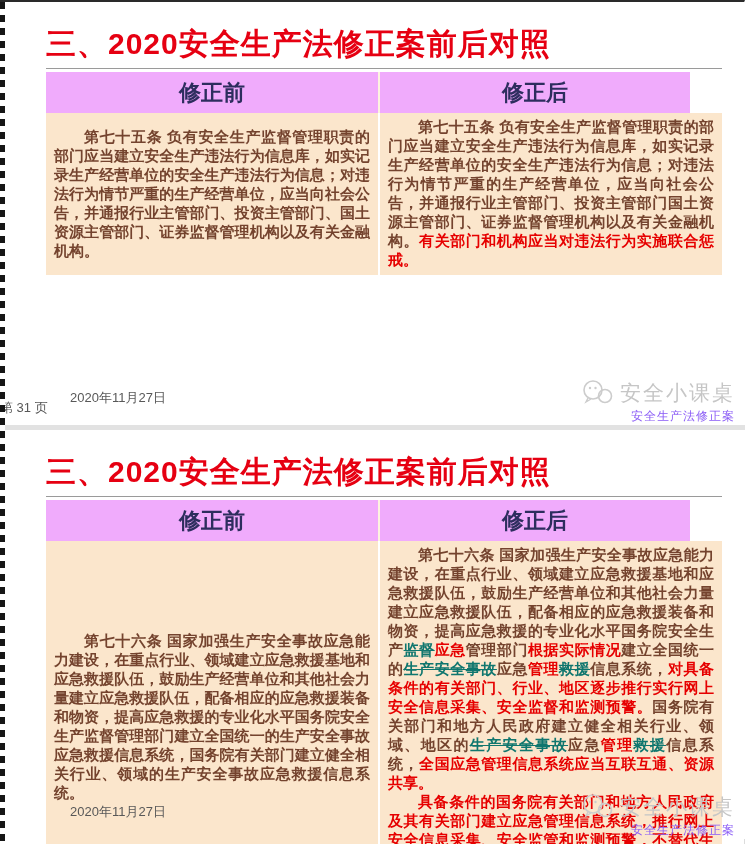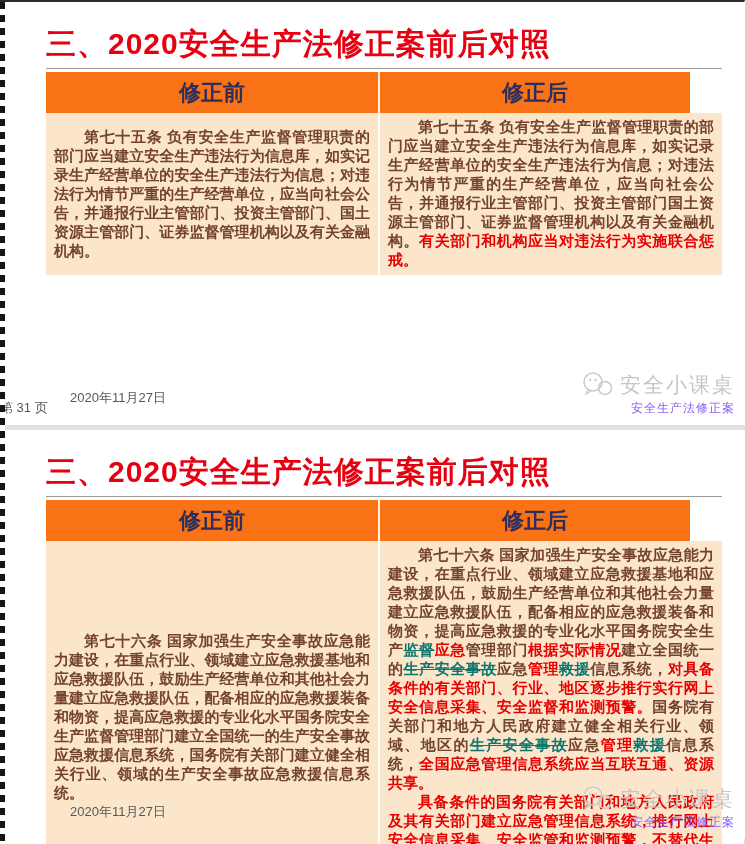--- a/index.html
+++ b/index.html
@@ -51,21 +51,21 @@
     width: 676px;
   }
   .cmp-table {
     margin-top: 3px;
     width: 676px;
     display: flex;
     flex-direction: column;
   }
   .thead { display: flex; height: 41px; }
   .th {
-    background: #f97316;
+    background: #f0abfc;
     color: #2d2d5e;
     font-weight: bold;
     font-size: 22px;
     display: flex; align-items: center; justify-content: center;
   }
   .th-left { width: 332px; }
   .th-right { width: 312px; border-left: 2px solid #fdf3df; }
   .tbody { display: flex; }
   .td {
     background: #fbe6cc;
@@ -87,21 +87,21 @@
   .s-st { color: #0f766e; text-decoration: line-through; }
   .footer-date {
     position: absolute; left: 70px; bottom: 18px;
     font-size: 13px; color: #585858;
   }
   .footer-page {
     position: absolute; left: 0; right: 0; bottom: 8px;
     font-size: 13px; color: #585858;
   }
   .watermark {
-    position: absolute; right: 10px; bottom: 8px;
+    position: absolute; right: 10px; bottom: 0;
     text-align: right;
   }
   .wm-top {
     display: flex; align-items: center; justify-content: flex-end;
     gap: 4px;
   }
   .wm-title {
     font-size: 21px; color: #c6c6c6; letter-spacing: 2px;
   }
   .wm-sub {

